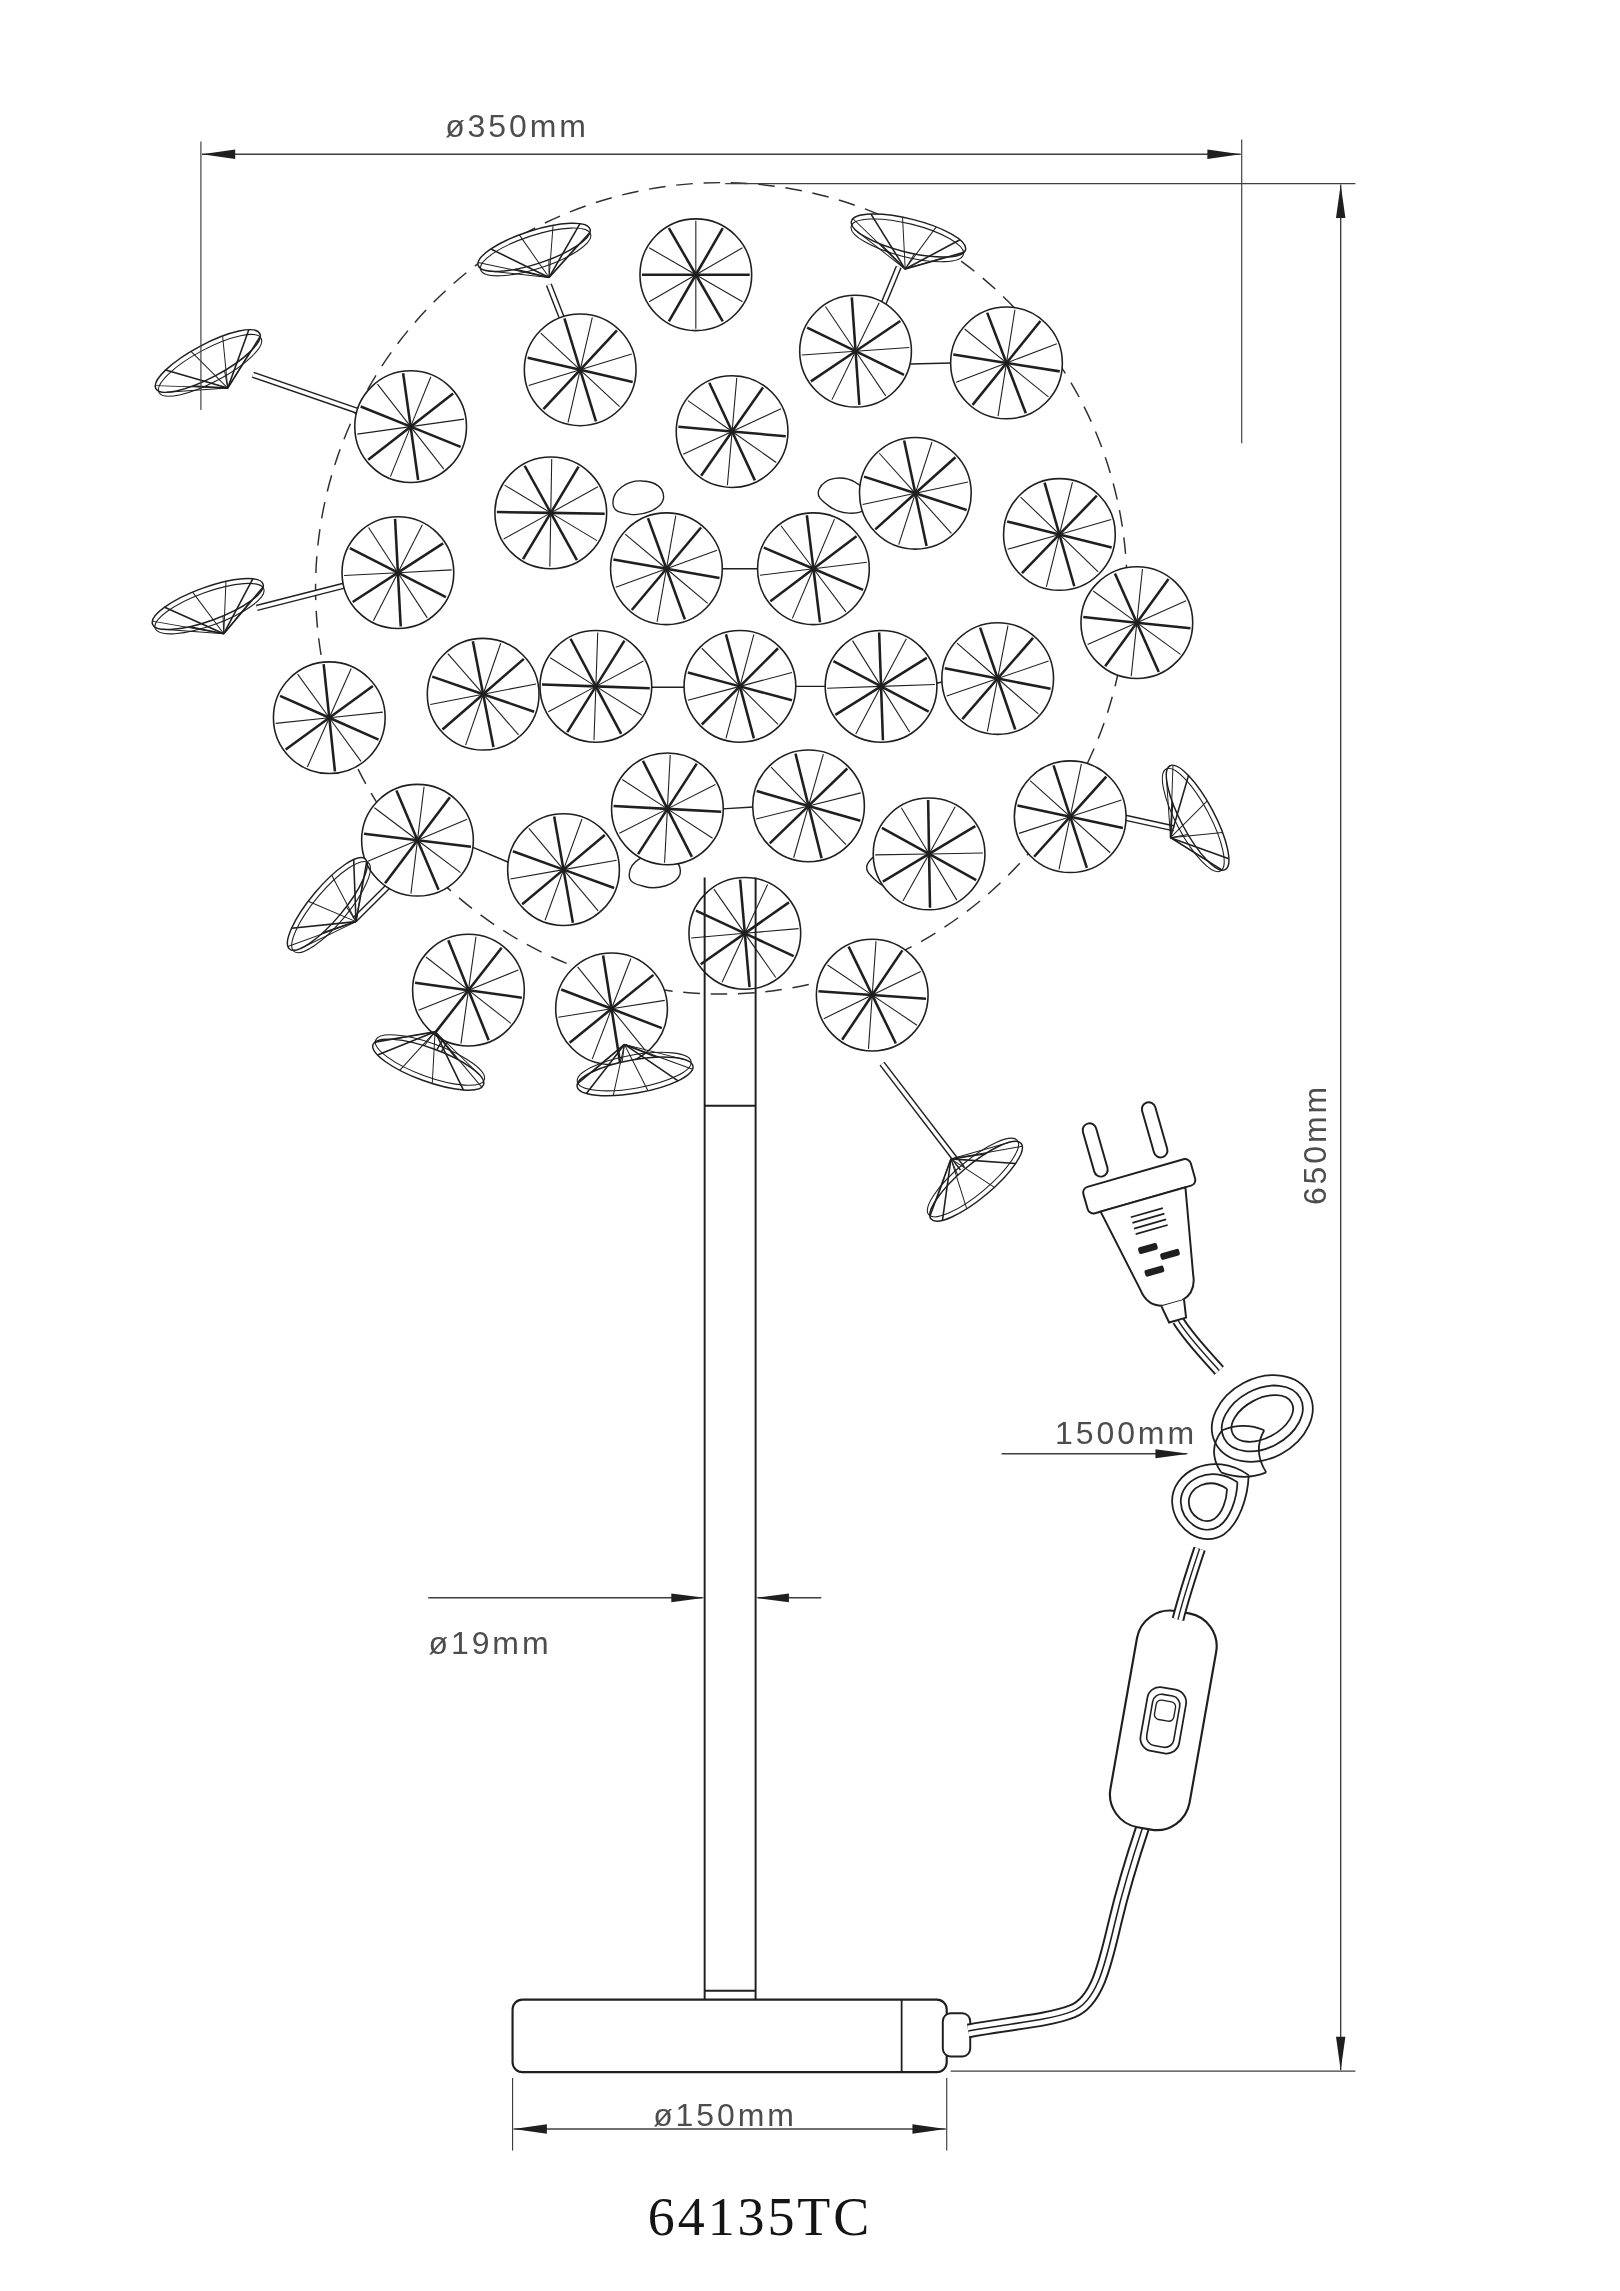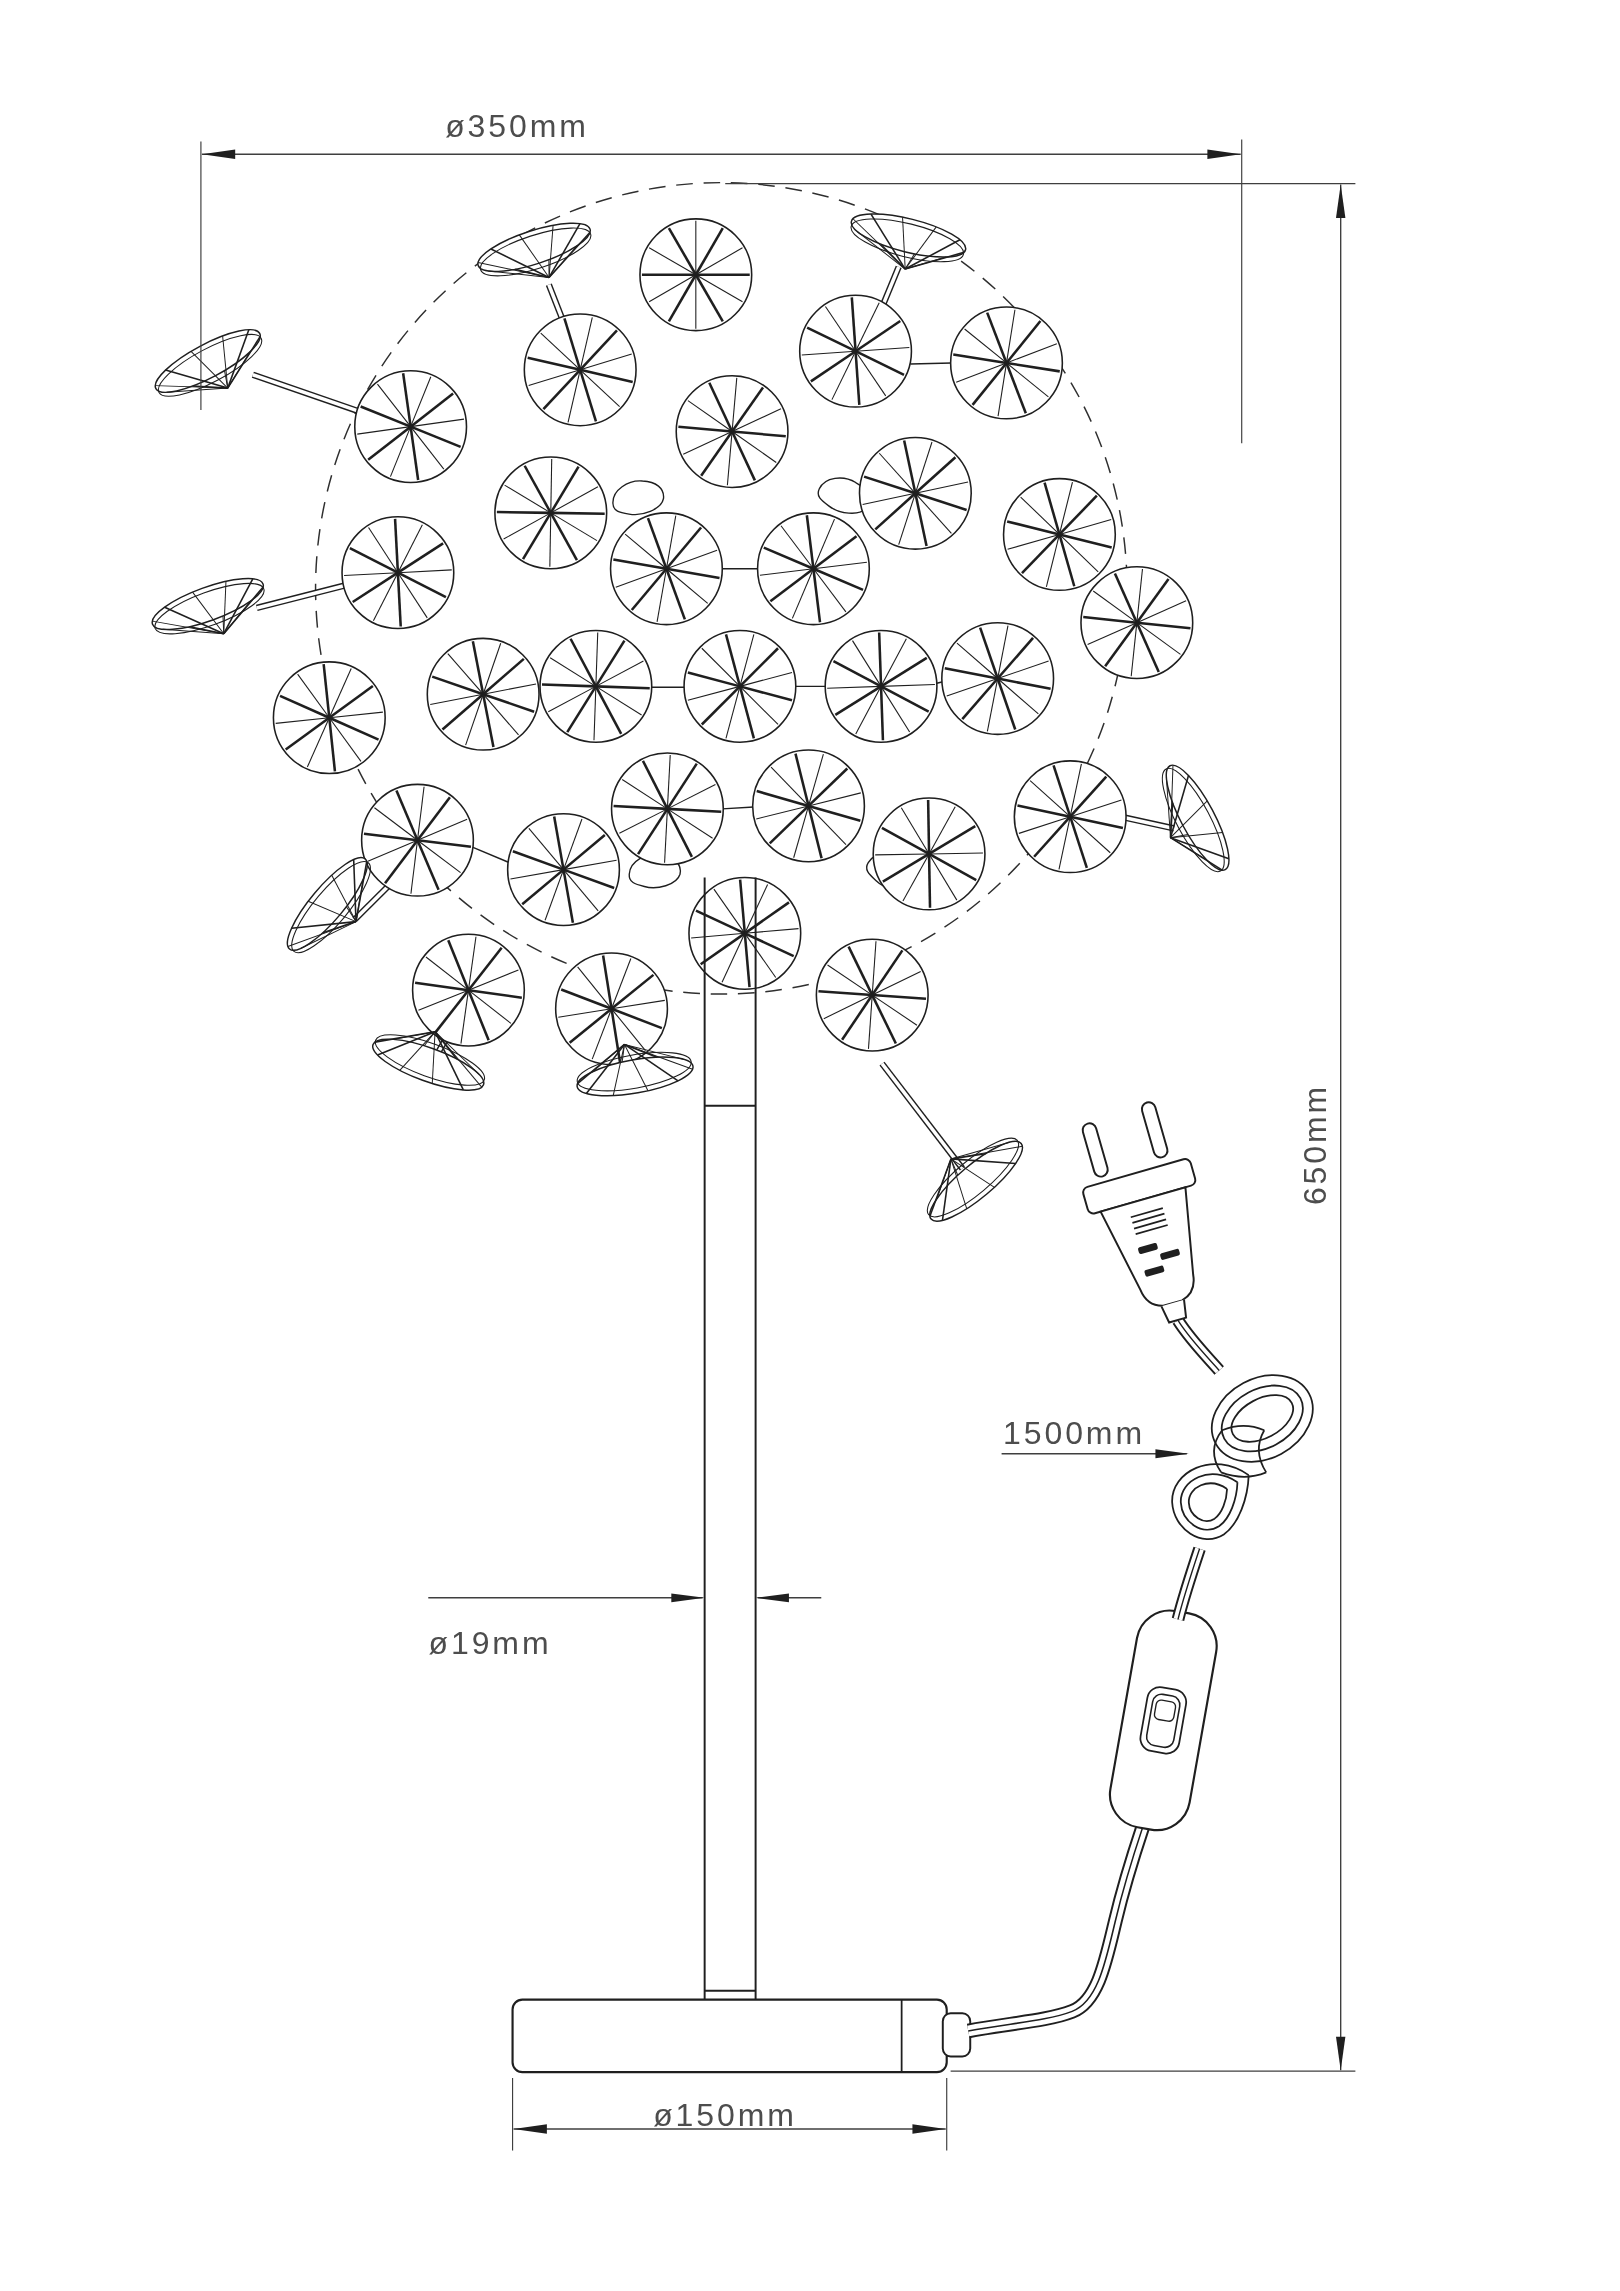--- a/index.html
+++ b/index.html
@@ -760,19 +760,20 @@
     </g>
   </g>
 </svg>
 
 <span class="dim-label" style="left:370px;top:110px;">ø350mm</span>
 
 <span class="dim-label rot" style="left:1168px;top:1128px;">650mm</span>
 
 <span class="dim-label" style="left:343px;top:1627px;">ø19mm</span>
 
-<span class="dim-label" style="left:927px;top:1417px;">1500mm</span>
+<span class="dim-label" style="left:979px;top:1417px;">1500mm</span>
 
 <span class="dim-label" style="left:578px;top:2087px;margin-top:12px;">ø150mm</span>
 
+<span class="model-label" style="left:564px;top:2190px;">64135TC</span>
 
 </div>
 
 
 </body></html>

